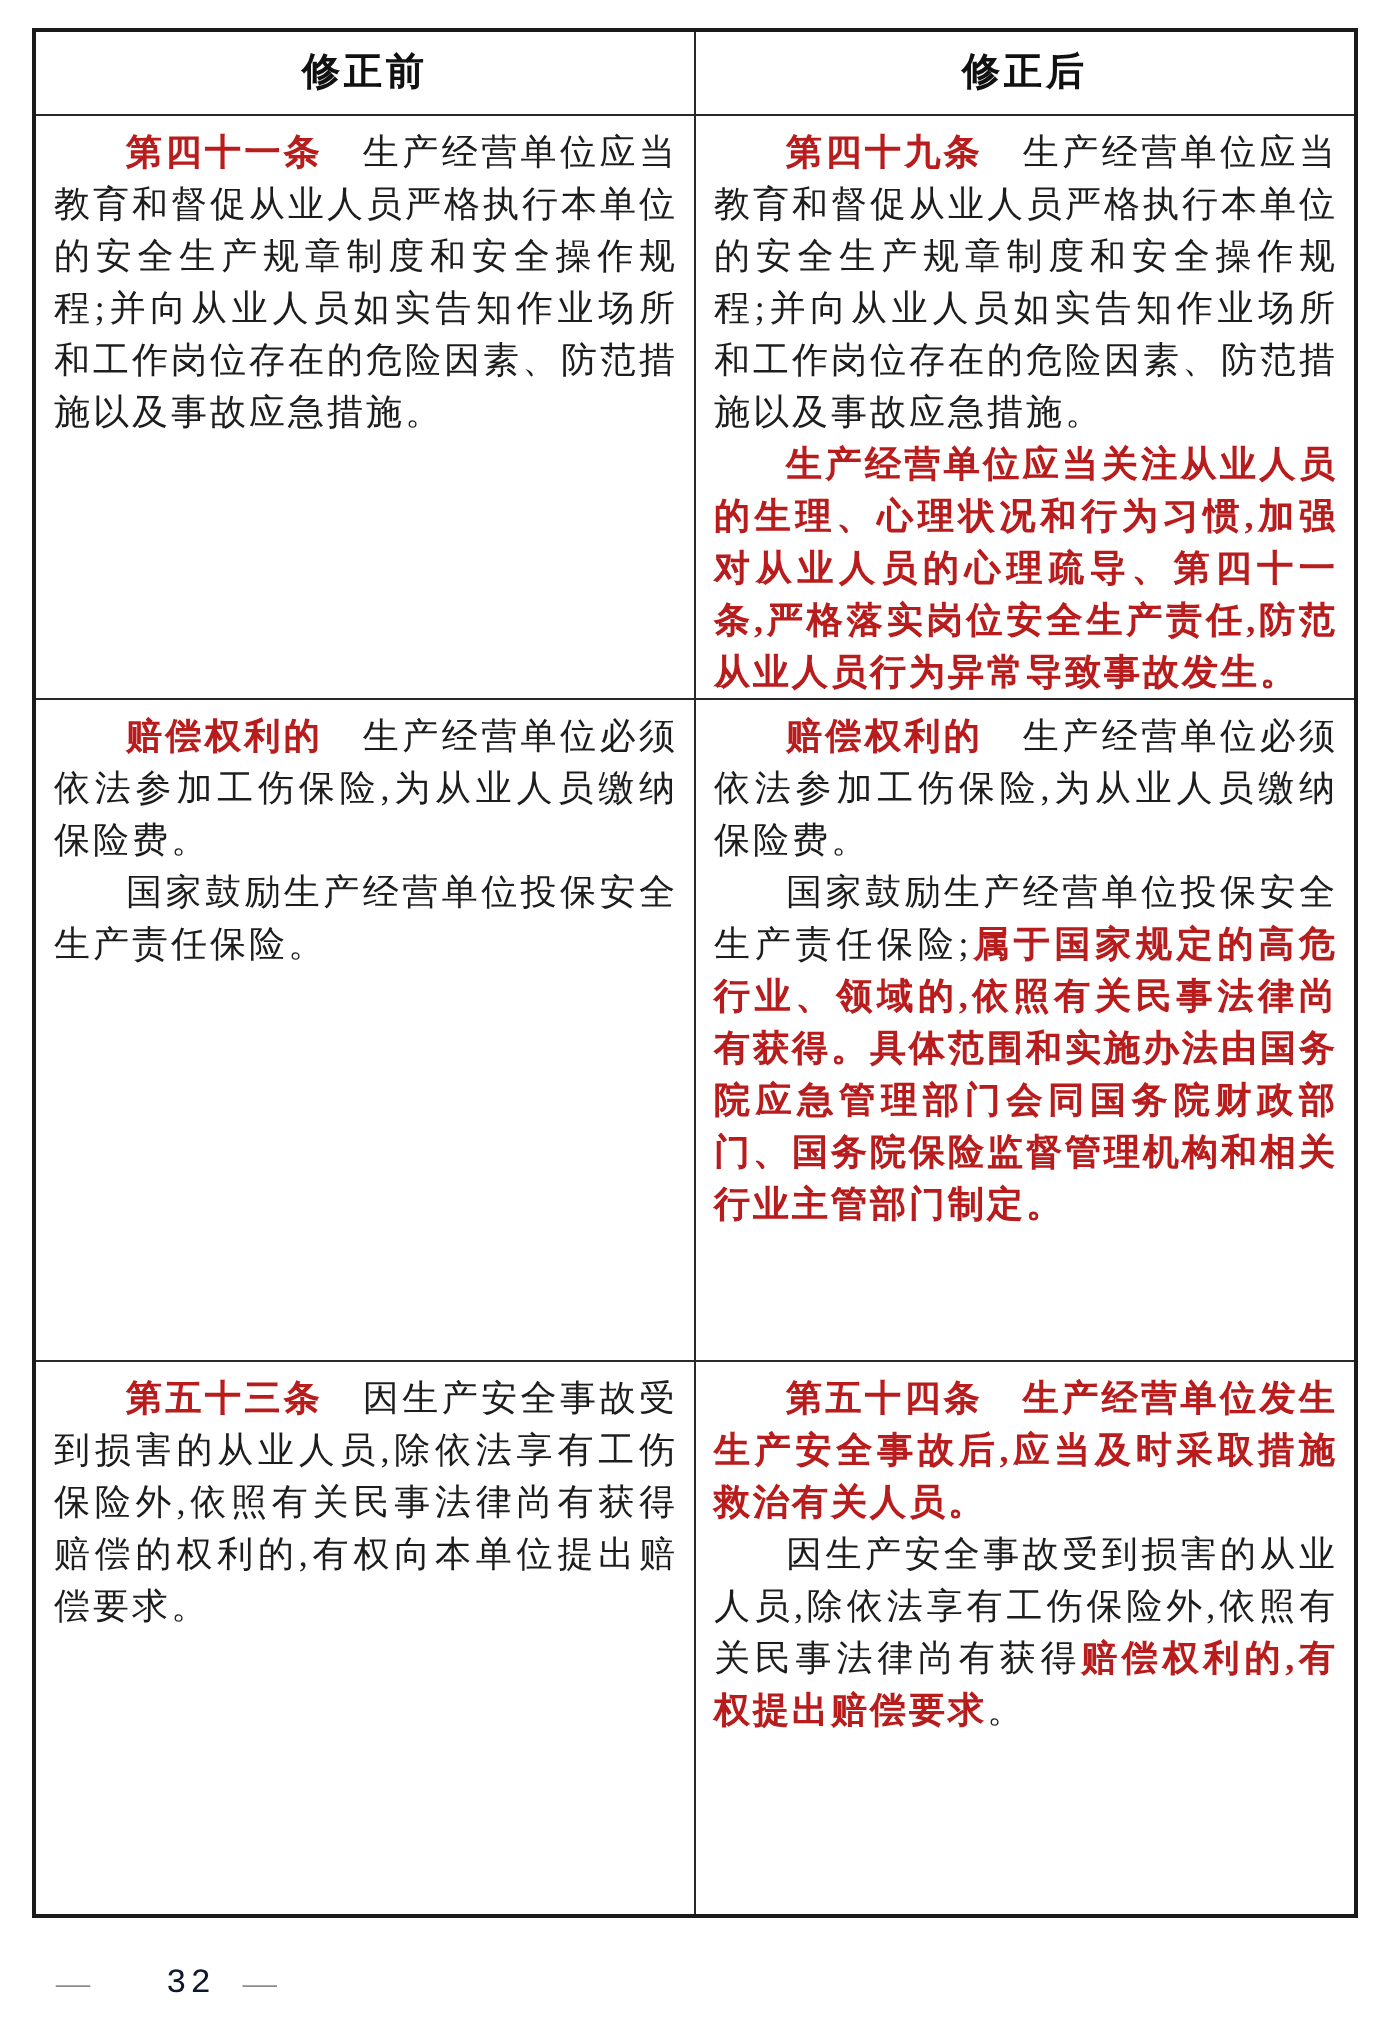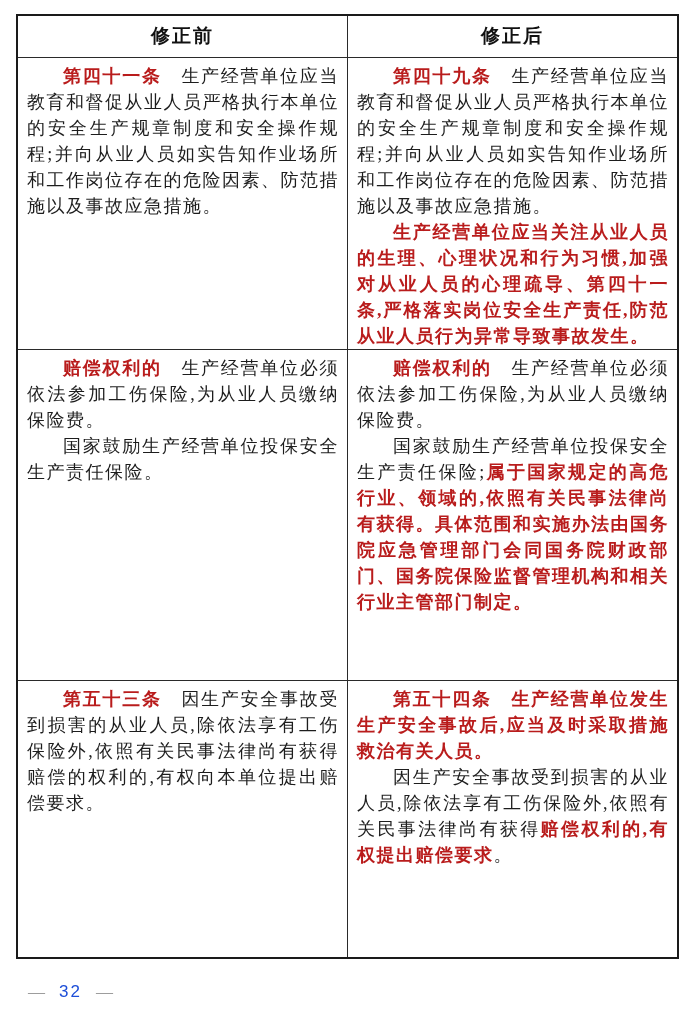--- a/index.html
+++ b/index.html
@@ -72,23 +72,24 @@
     gap: 14px;
     font-size: 17px;
     color: #222;
   }
   .footer .dash {
     color: #8d8d8d;
     font-size: 17px;
     letter-spacing: 0;
   }
   .footer .num {
-    font-family: Liberation Sans, sans-serif;
+    font-family: Liberation Mono, monospace;
     letter-spacing: 2px;
-    color: #1d4ed8;
+    color: #0f172a;
+    margin-left: 24px;
   }
 </style>
 </head>
 <body>
 
 <div class="page">
   <table class="cmp">
     <thead>
       <tr>
         <th>修正前</th>

